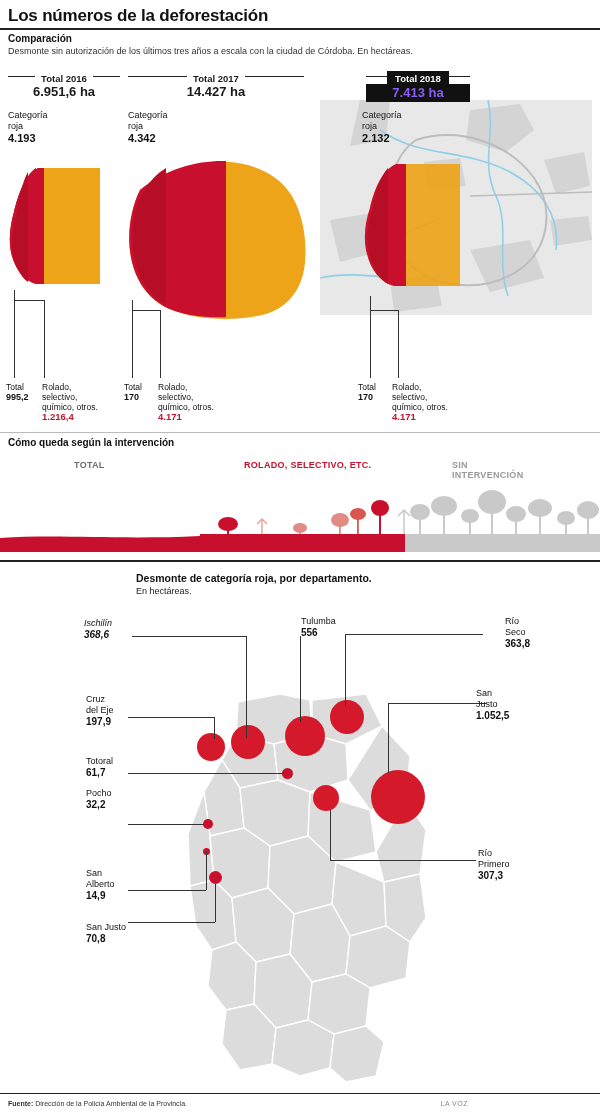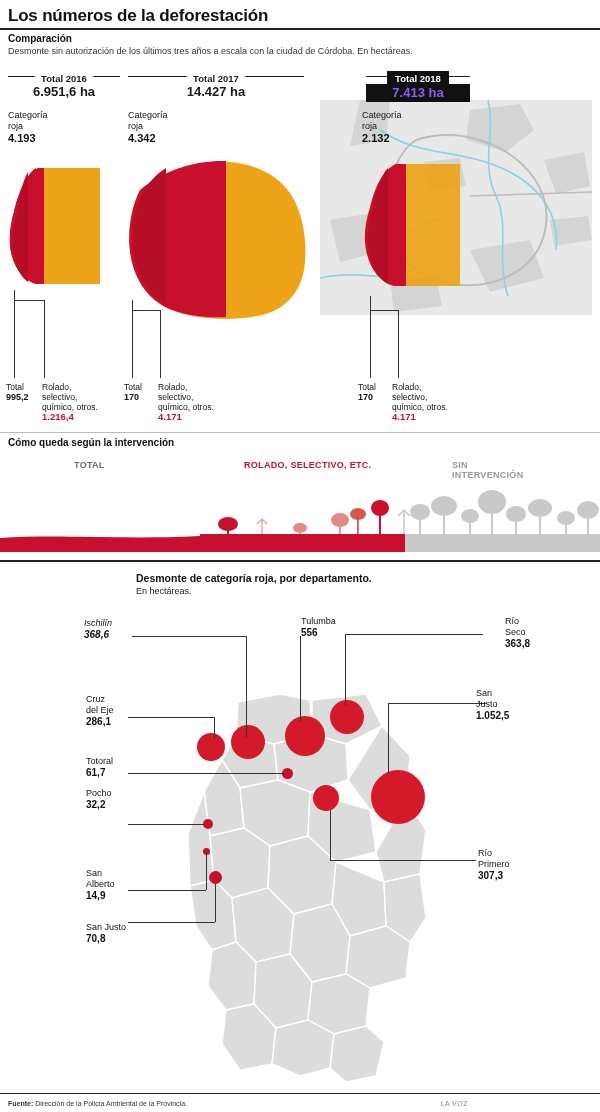--- a/index.html
+++ b/index.html
@@ -431,21 +431,21 @@
     <b>556</b>
   </div>
 
   <div class="dept" style="left:505px; top:616px;">
     <span>Río<br>Seco</span>
     <b>363,8</b>
   </div>
 
   <div class="dept" style="left:86px; top:694px;">
     <span>Cruz<br>del Eje</span>
-    <b>286,1</b>
+    <b>197,9</b>
   </div>
 
   <div class="dept" style="left:476px; top:688px;">
     <span>San Justo</span>
     <b>1.052,5</b>
   </div>
 
   <div class="dept" style="left:86px; top:756px;">
     <span>Totoral</span>
     <b>61,7</b>

